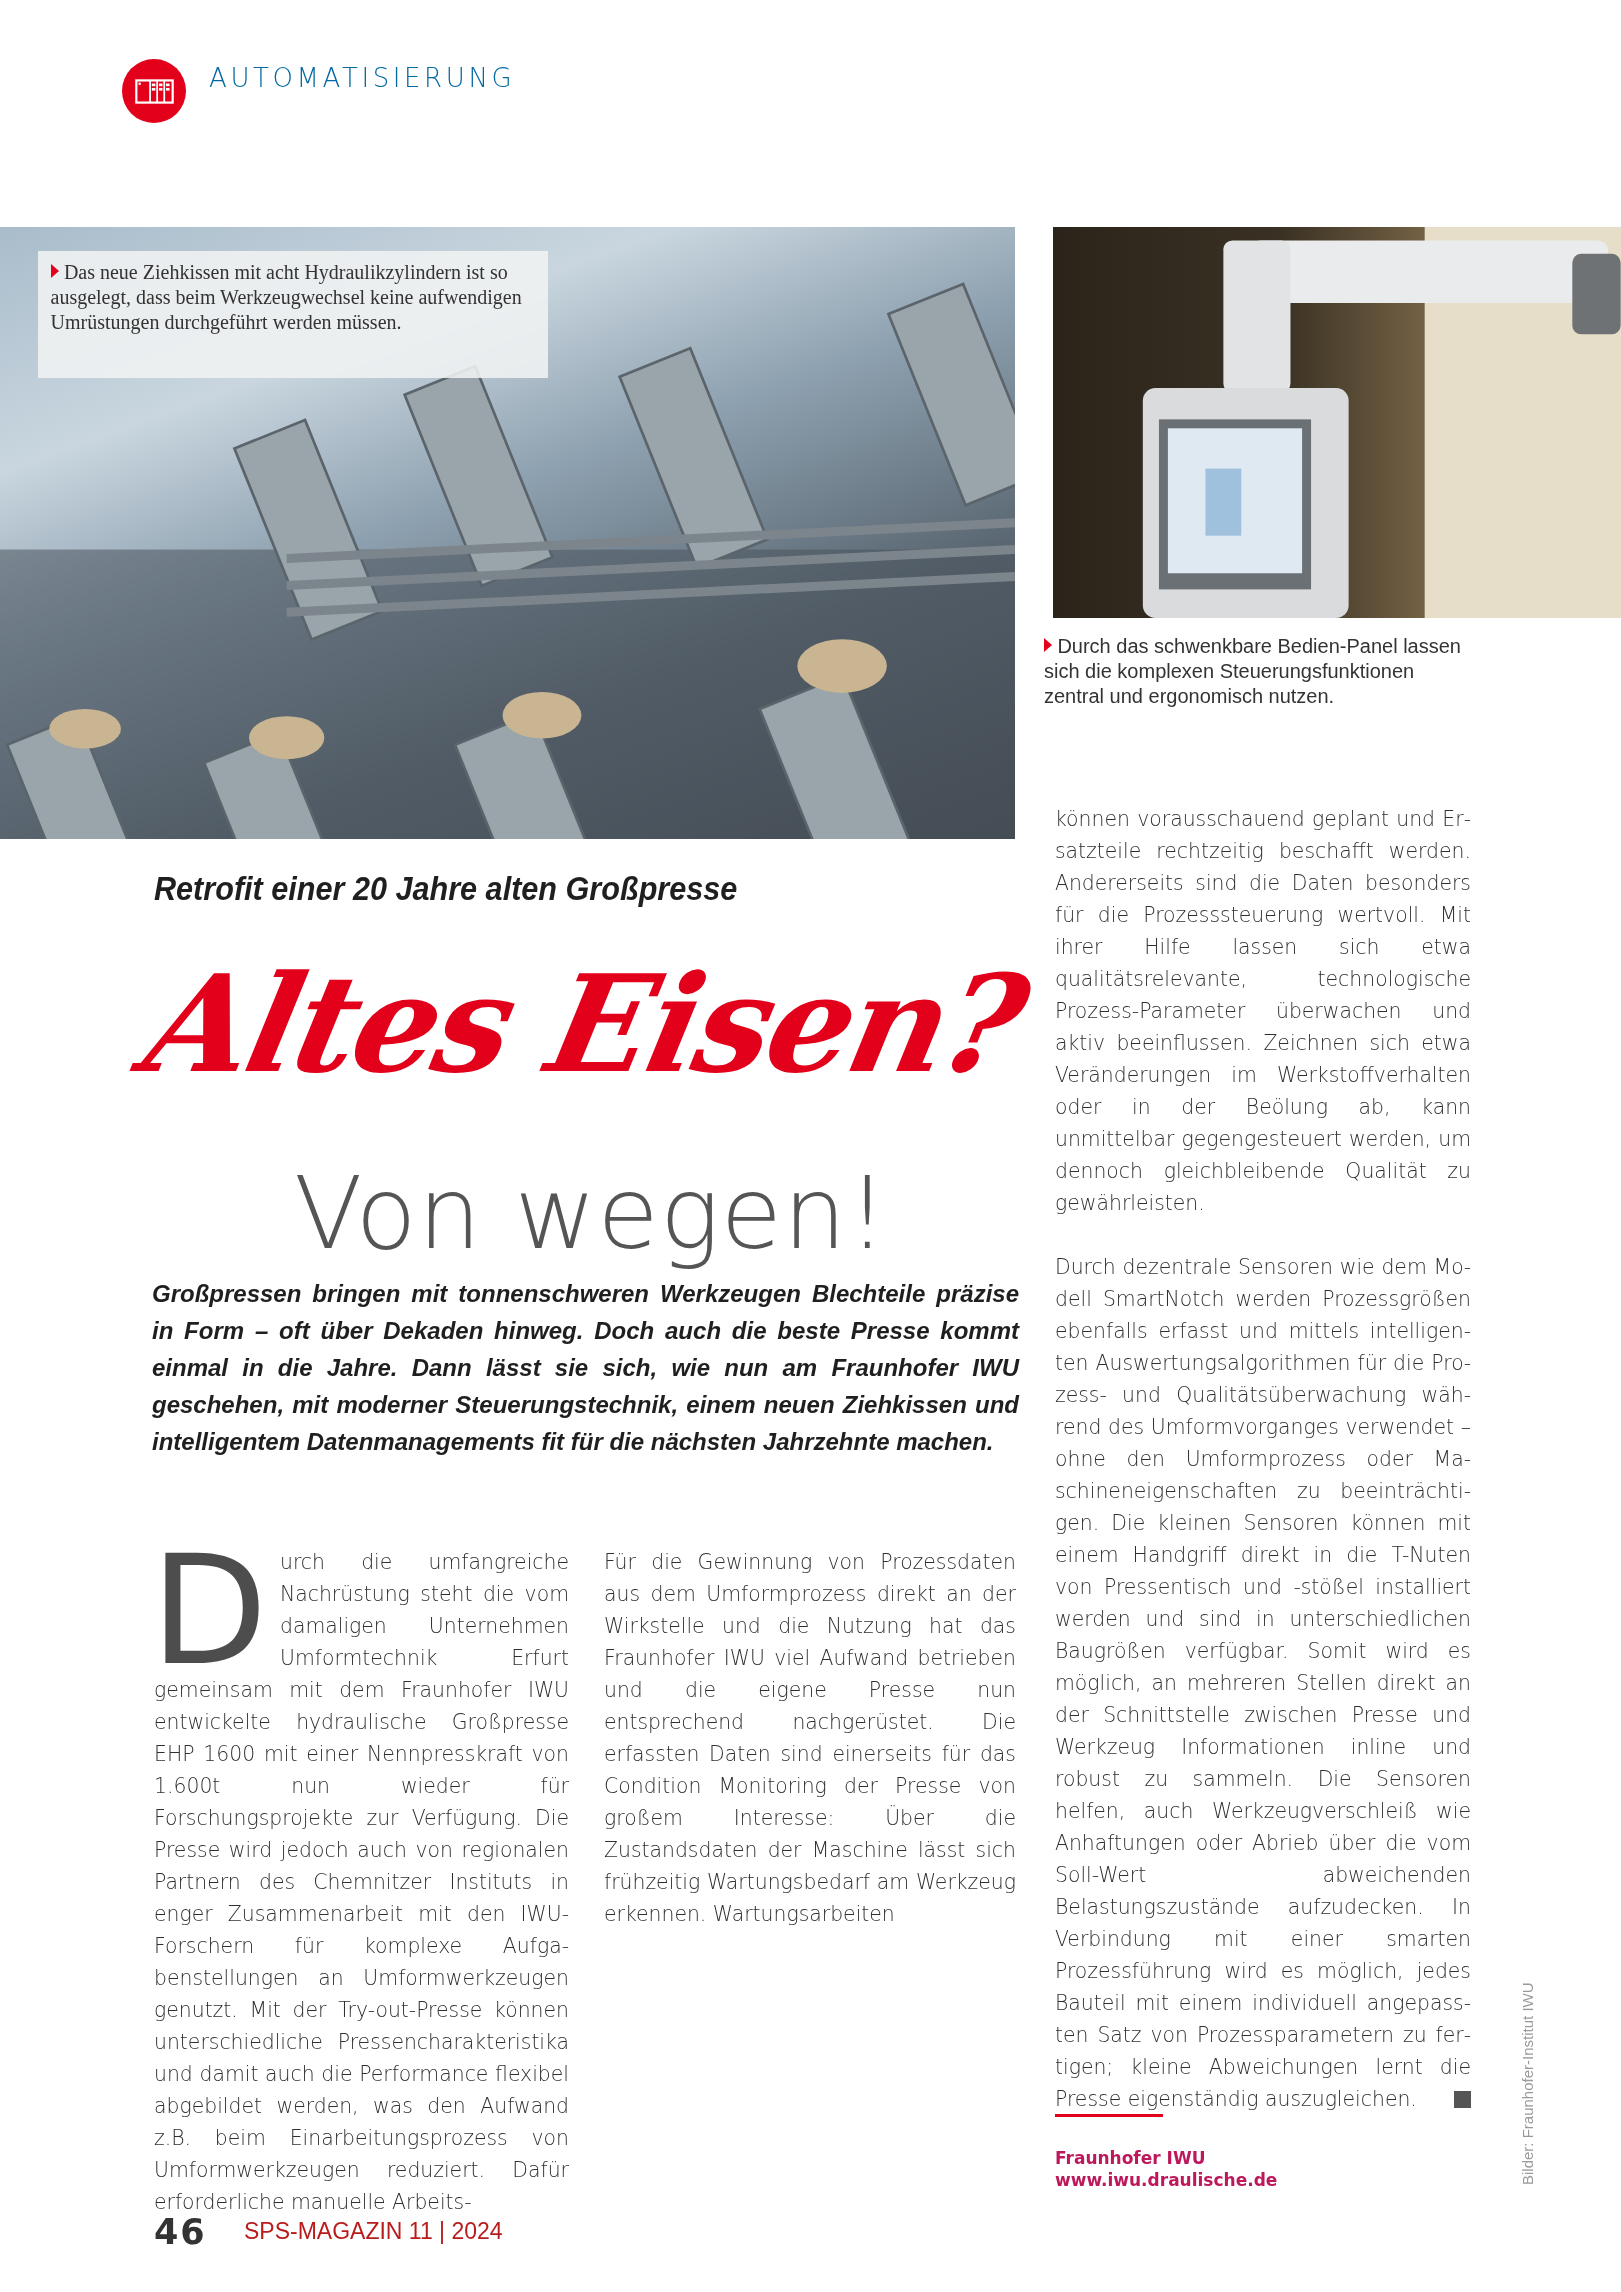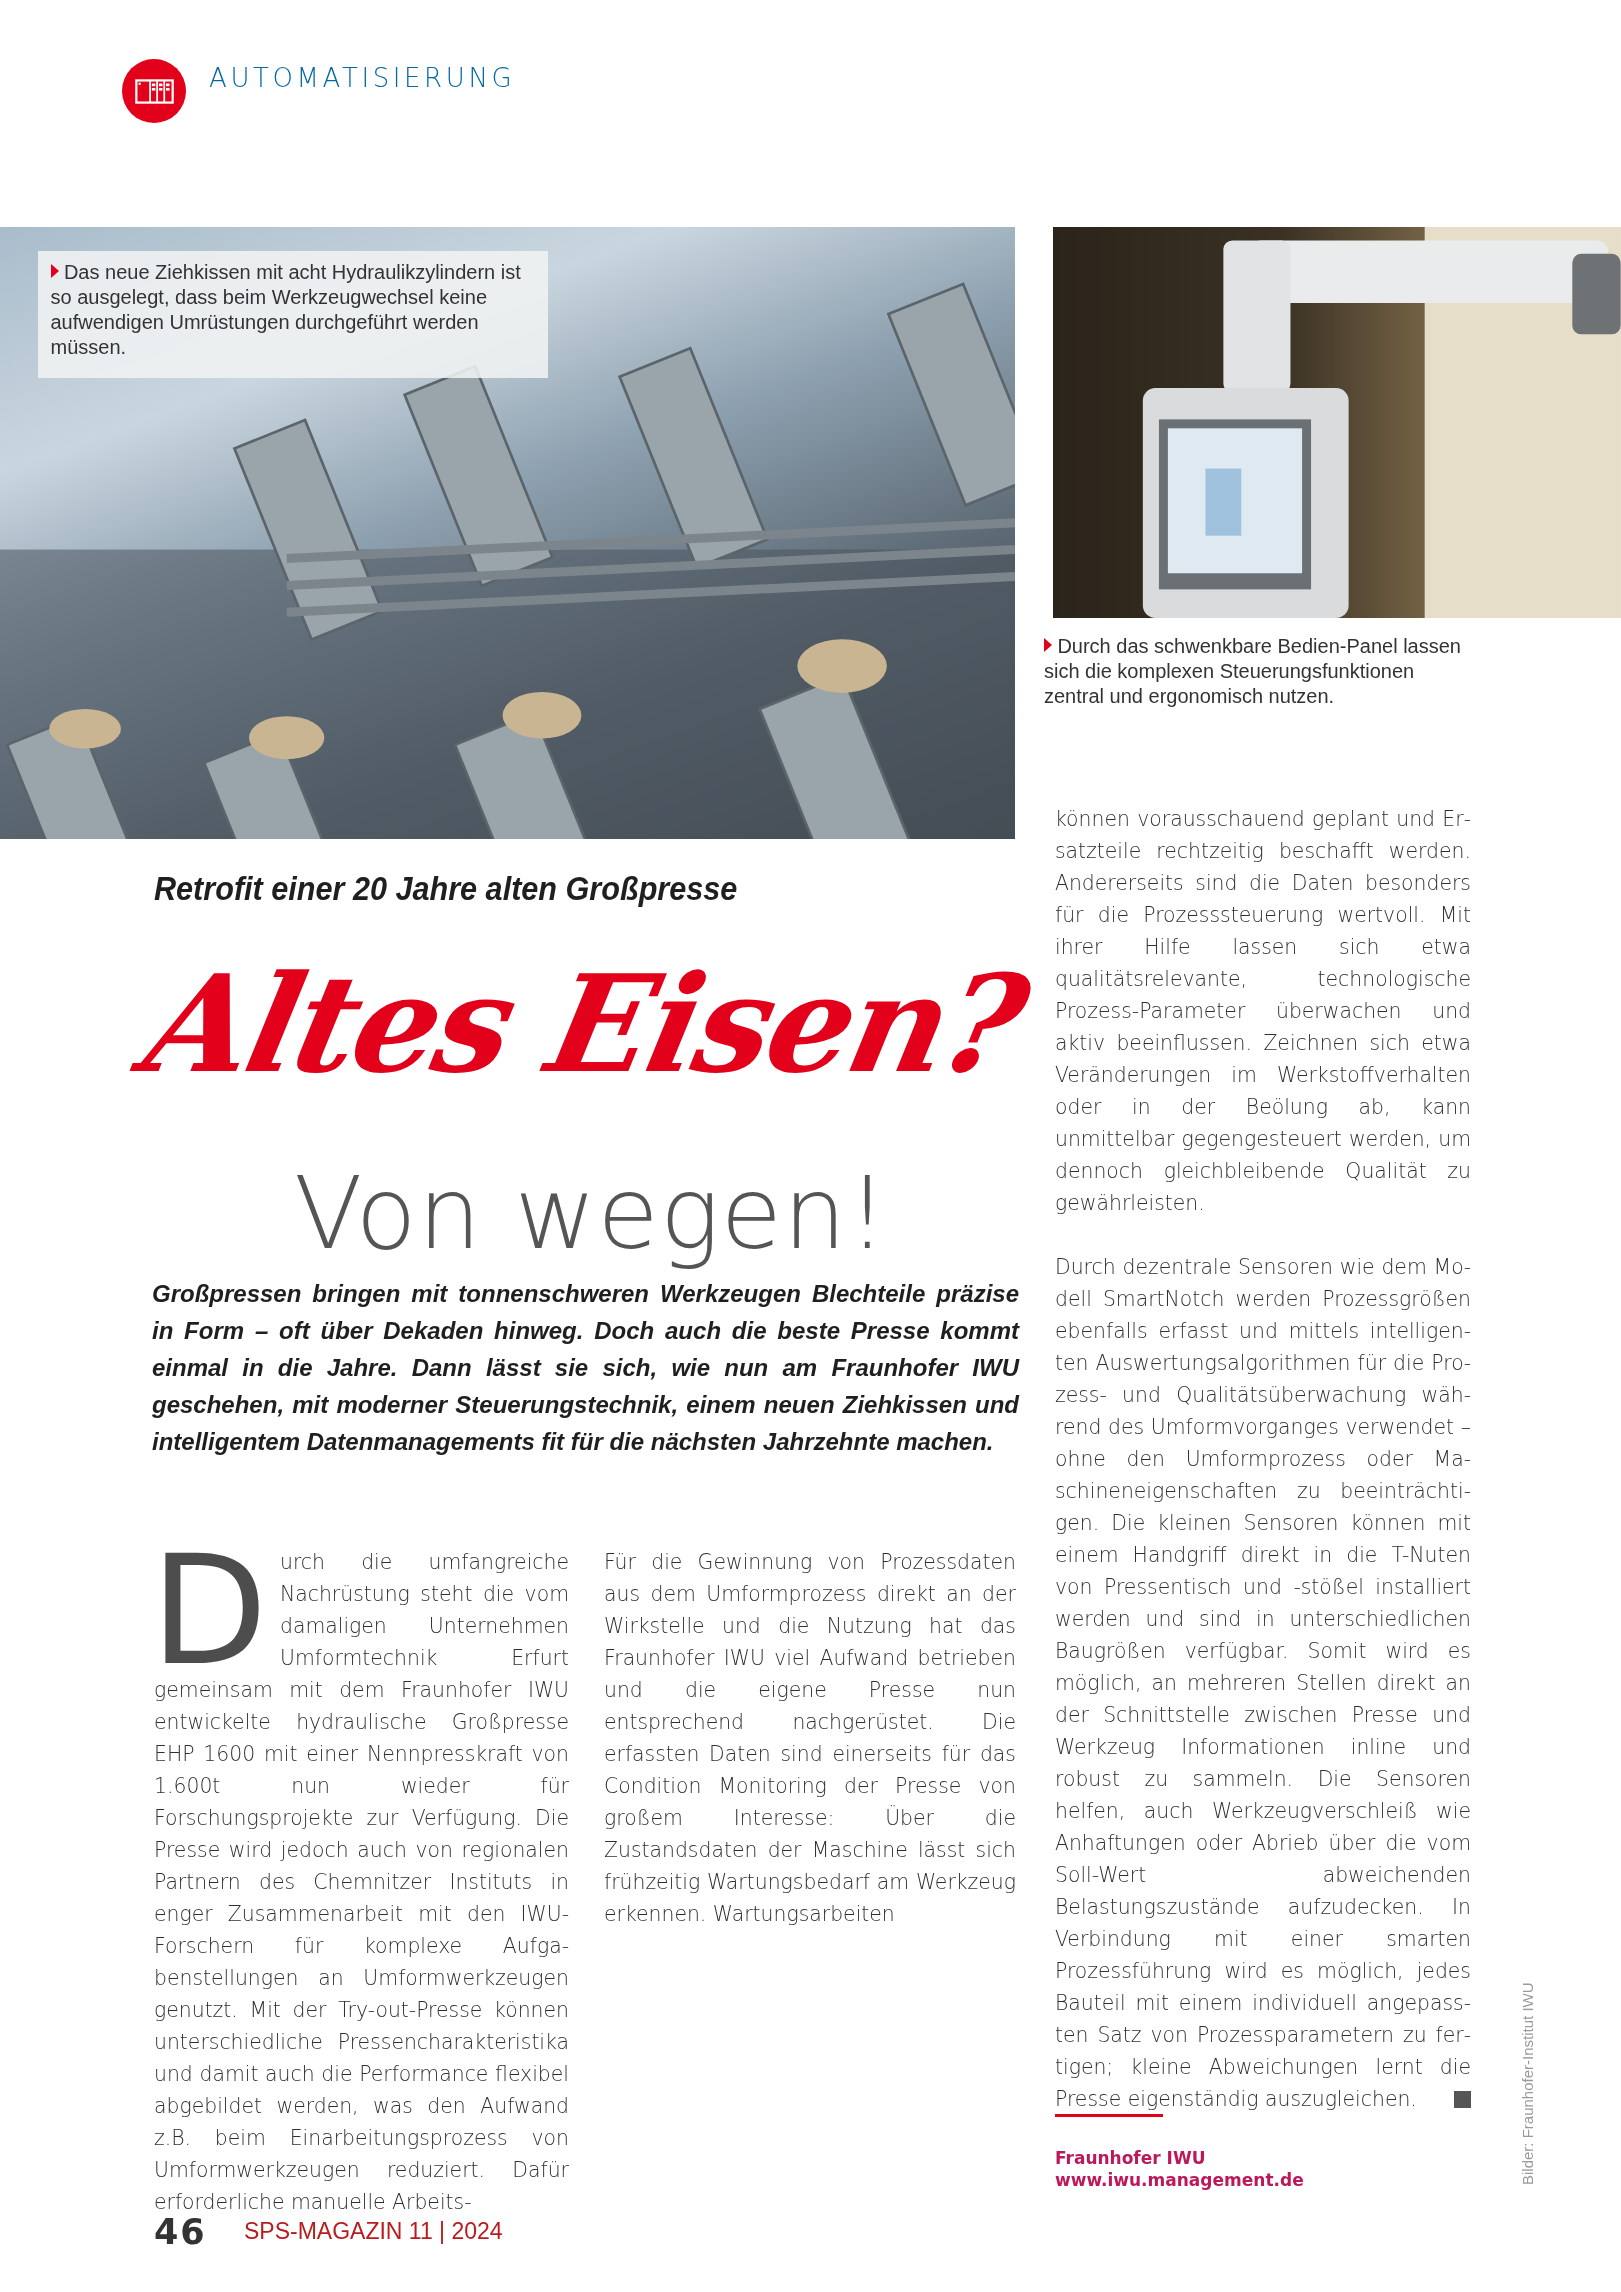--- a/index.html
+++ b/index.html
@@ -26,21 +26,21 @@
     left: 0; top: 227px; width: 1015px; height: 612px; overflow: hidden;
     background: linear-gradient(160deg,#a9bccb 0%,#c9d6df 25%,#8ea1b0 45%,#596671 70%,#3d444b 100%);
   }
   .photo-right {
     left: 1053px; top: 227px; width: 568px; height: 391px; overflow: hidden;
     background: linear-gradient(90deg,#2b241a 0%,#3a3124 40%,#7d6a49 70%,#d9cfb6 85%,#e9e2cd 100%);
   }
   .caption-box {
     left: 38px; top: 251px; width: 510px; height: 127px;
     background: rgba(240,242,243,0.88); padding: 9px 12.5px; box-sizing: border-box;
-    font-family: Liberation Sans, sans-serif; font-size: 20px; line-height: 25px; color: #333;
+    font-family: Liberation Serif, serif; font-size: 20px; line-height: 25px; color: #333;
   }
   .caption-right {
     left: 1044px; top: 634px; width: 430px;
     font-family: "Liberation Sans", sans-serif; font-size: 20px; line-height: 25px; color: #333;
   }
   .tri { display: inline-block; width: 0; height: 0; border-top: 7.2px solid transparent;
     border-bottom: 7.2px solid transparent; border-left: 8px solid #e2001a; margin-right: 5.4px; vertical-align: 0.9px; }
 
   
   .kicker {
@@ -178,20 +178,20 @@
 
 <div class="col col3">
   <p>können vorausschauend geplant und Er­satzteile rechtzeitig beschafft werden. Andererseits sind die Daten besonders für die Prozesssteuerung wertvoll. Mit ihrer Hilfe lassen sich etwa qualitätsrele­vante, technologische Prozess-Parame­ter überwachen und aktiv beeinflussen. Zeichnen sich etwa Veränderungen im Werkstoffverhalten oder in der Beölung ab, kann unmittelbar gegengesteuert werden, um dennoch gleichbleibende Qualität zu gewährleisten.</p>
   <div class="gap"></div>
   <p><span>Durch dezentrale Sensoren wie dem Mo­dell SmartNotch werden Prozessgrößen ebenfalls erfasst und mittels intelligen­ten Auswertungsalgorithmen für die Pro­zess- und Qualitätsüberwachung wäh­rend des Umformvorganges verwendet – ohne den Umformprozess oder Ma­schineneigenschaften zu beeinträchti­gen. Die kleinen Sensoren können mit einem Handgriff direkt in die T-Nuten von Pressentisch und -stößel installiert wer­den und sind in unterschiedlichen Bau­größen verfügbar. Somit wird es möglich, an mehreren Stellen direkt an der Schnittstelle zwischen Presse und Werk­zeug Informationen inline und robust zu sammeln. Die Sensoren helfen, auch Werkzeugverschleiß wie Anhaftungen oder Abrieb über die vom Soll-Wert ab­weichenden Belastungszustände aufzu­decken. In Verbindung mit einer smarten Prozessführung wird es möglich, jedes Bauteil mit einem individuell angepass­ten Satz von Prozessparametern zu fer­tigen; kleine Abweichungen lernt die Presse eigenständig auszugleichen.</span><span class="end-mark"></span></p>
 </div>
 
 <div class="abs source-rule"></div>
 <div class="abs source-text">
   <div>Fraunhofer IWU</div>
-  <div>www.iwu.management.de</div>
+  <div>www.iwu.draulische.de</div>
 </div>
 
 <div class="abs credit">Bilder: Fraunhofer-Institut IWU</div>
 
 <div class="abs page-num">46</div>
 <div class="abs mag-name">SPS-MAGAZIN 11 | 2024</div>
 
 
 </body></html>

